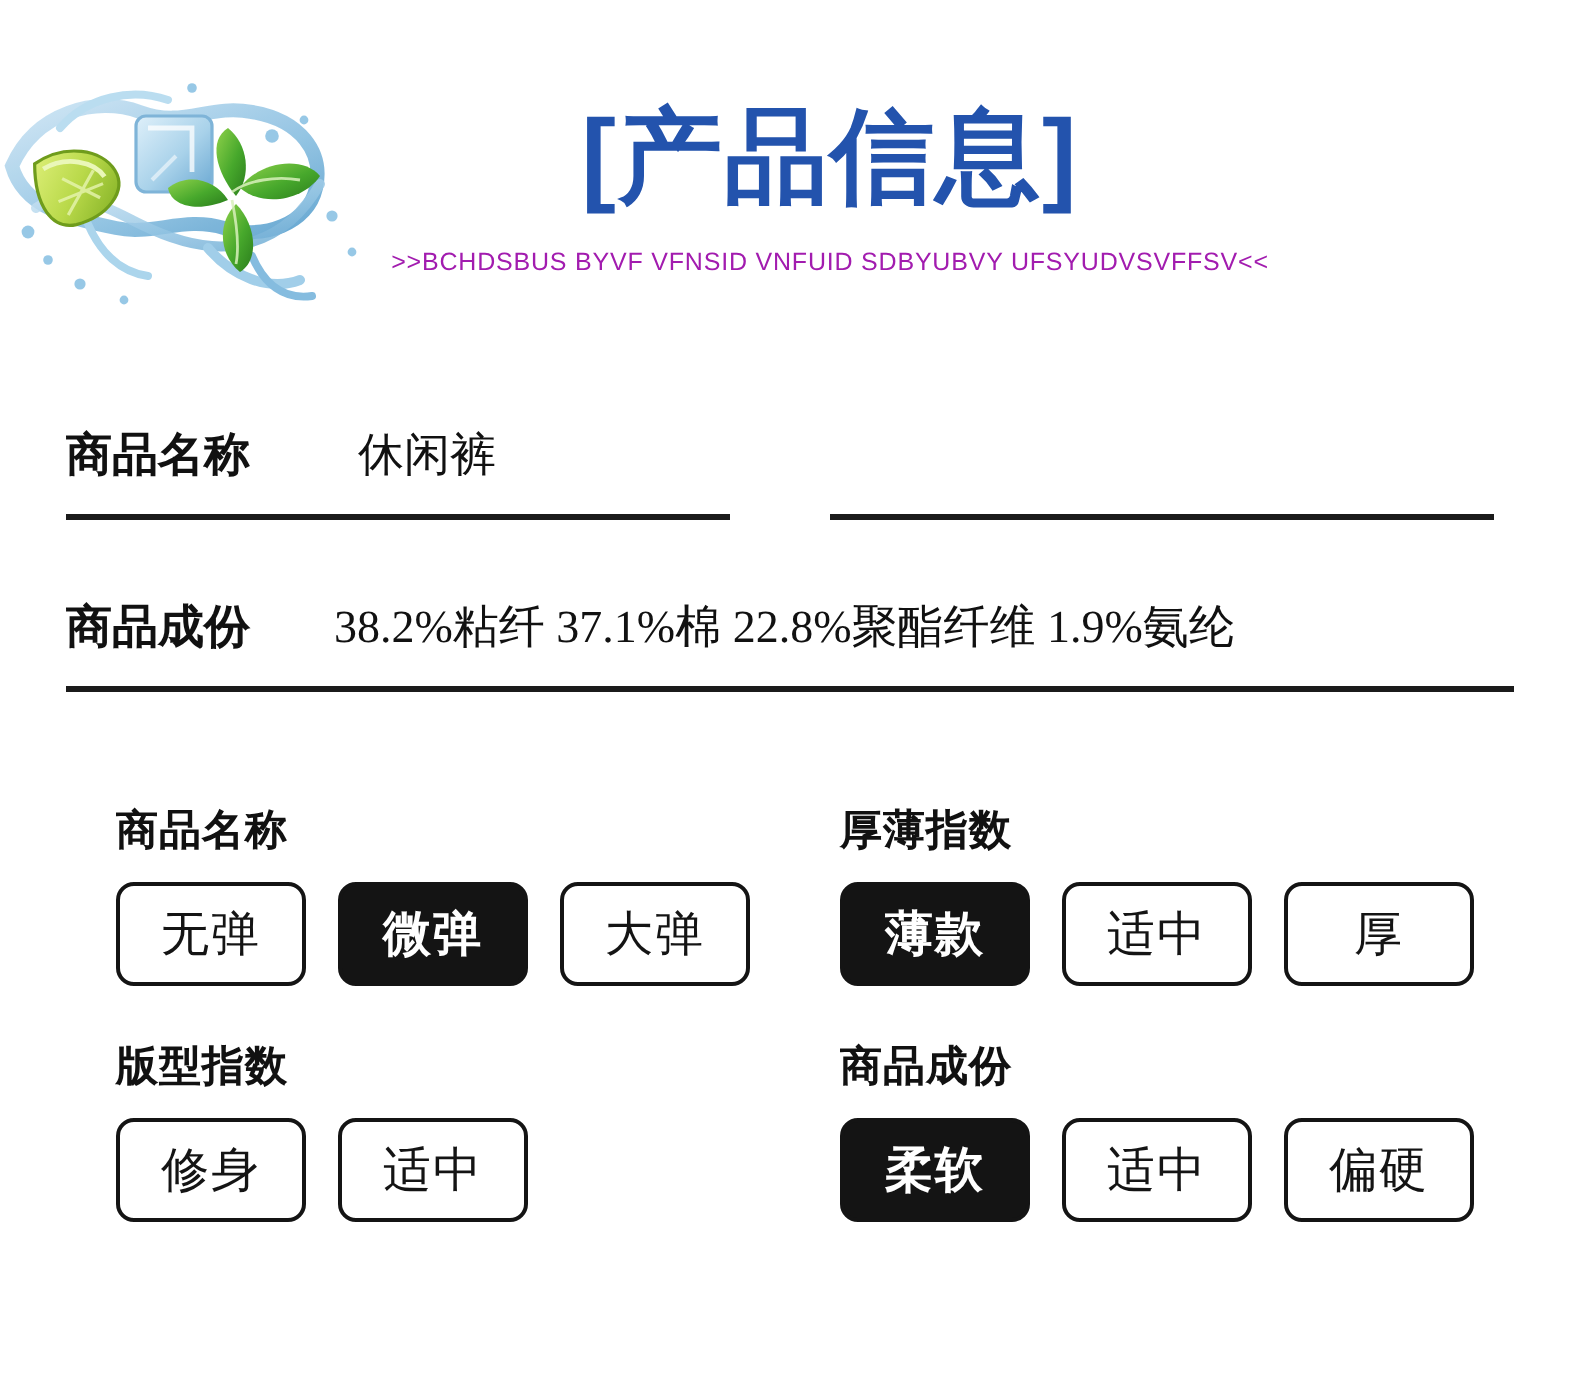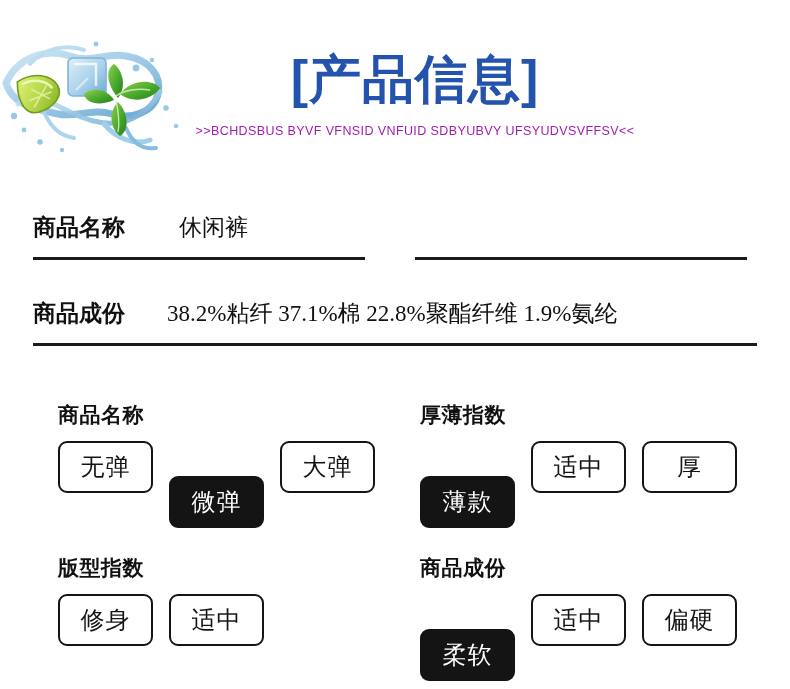--- a/index.html
+++ b/index.html
@@ -145,22 +145,21 @@
     display: flex;
     align-items: center;
     justify-content: center;
     letter-spacing: 1px;
     user-select: none;
   }
   .pill.selected {
     background: #141414;
     color: #ffffff;
     border-color: #141414;
-    font-weight: normal;
-    margin-top: 35px;
+    font-weight: bold;
   }
 </style>
 </head>
 <body>
 
 <div class="header">
 
   <div class="hero-art">
     <svg width="200" height="165" viewBox="0 0 200 165" xmlns="http://www.w3.org/2000/svg" aria-hidden="true">
       <defs>

